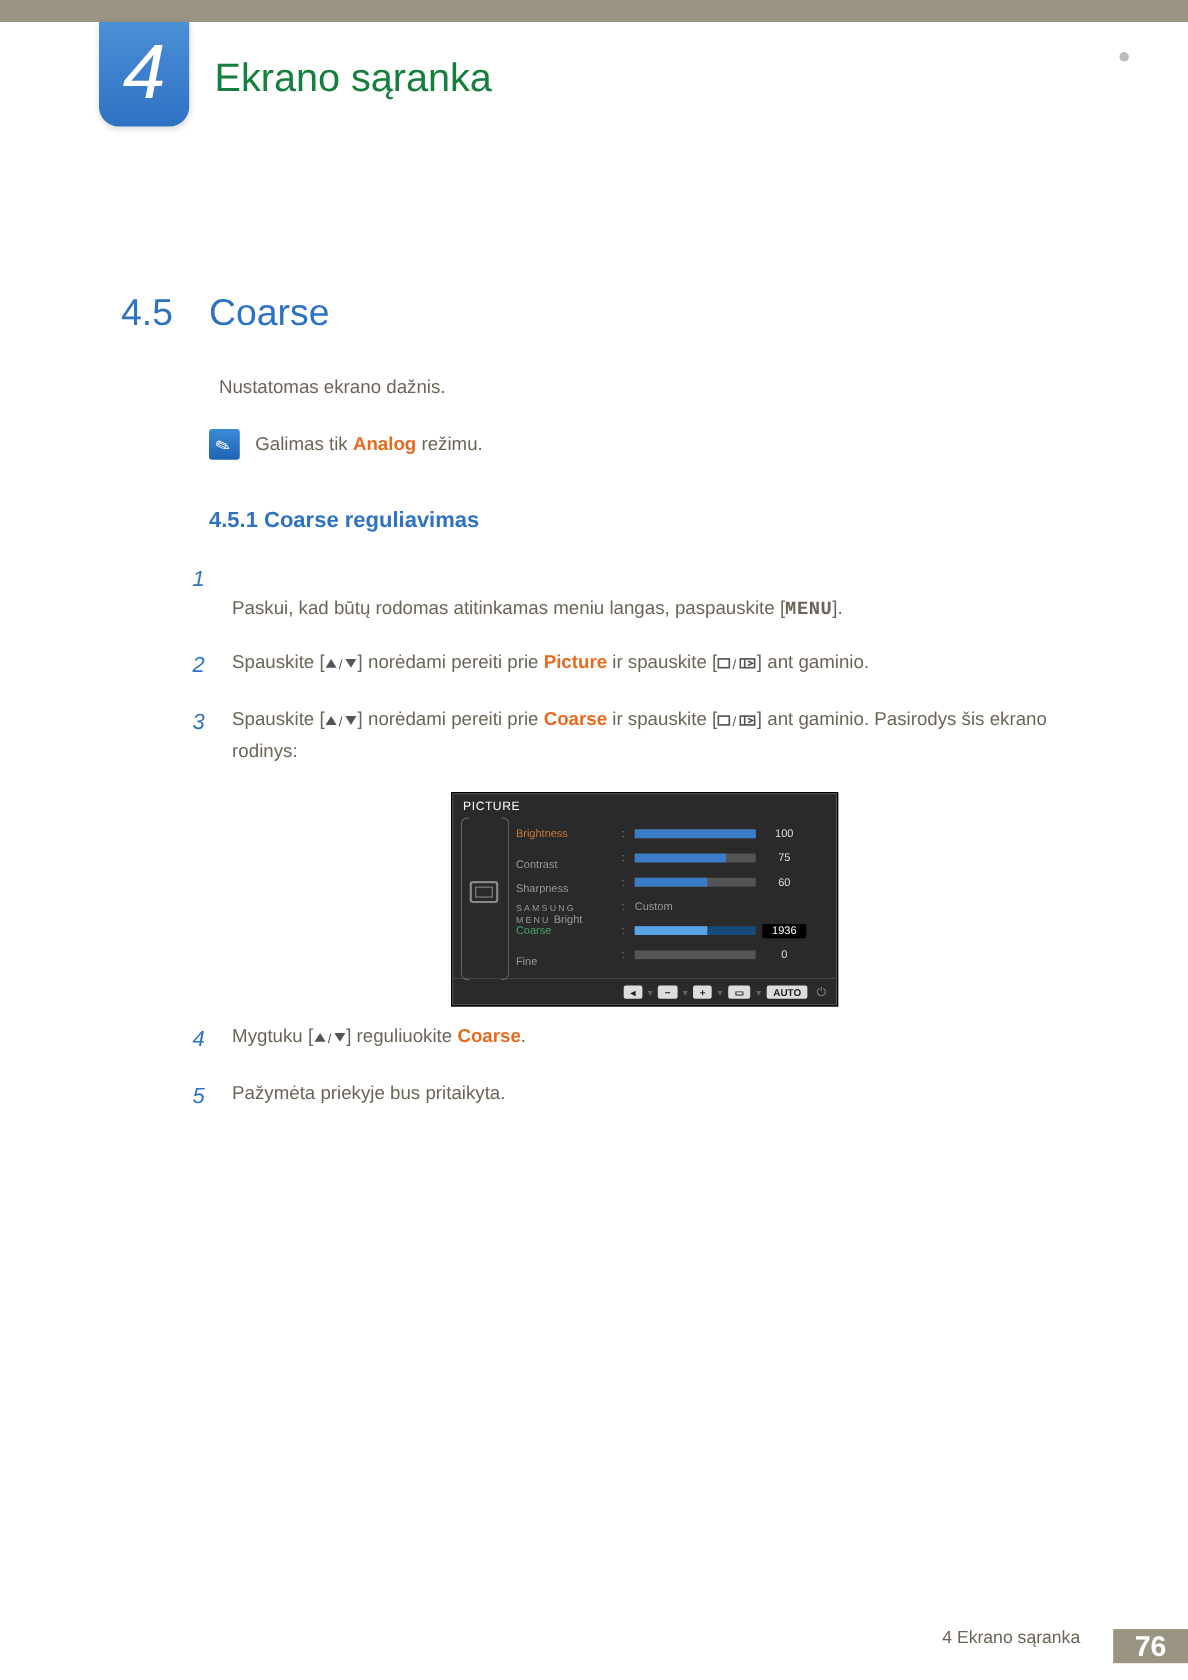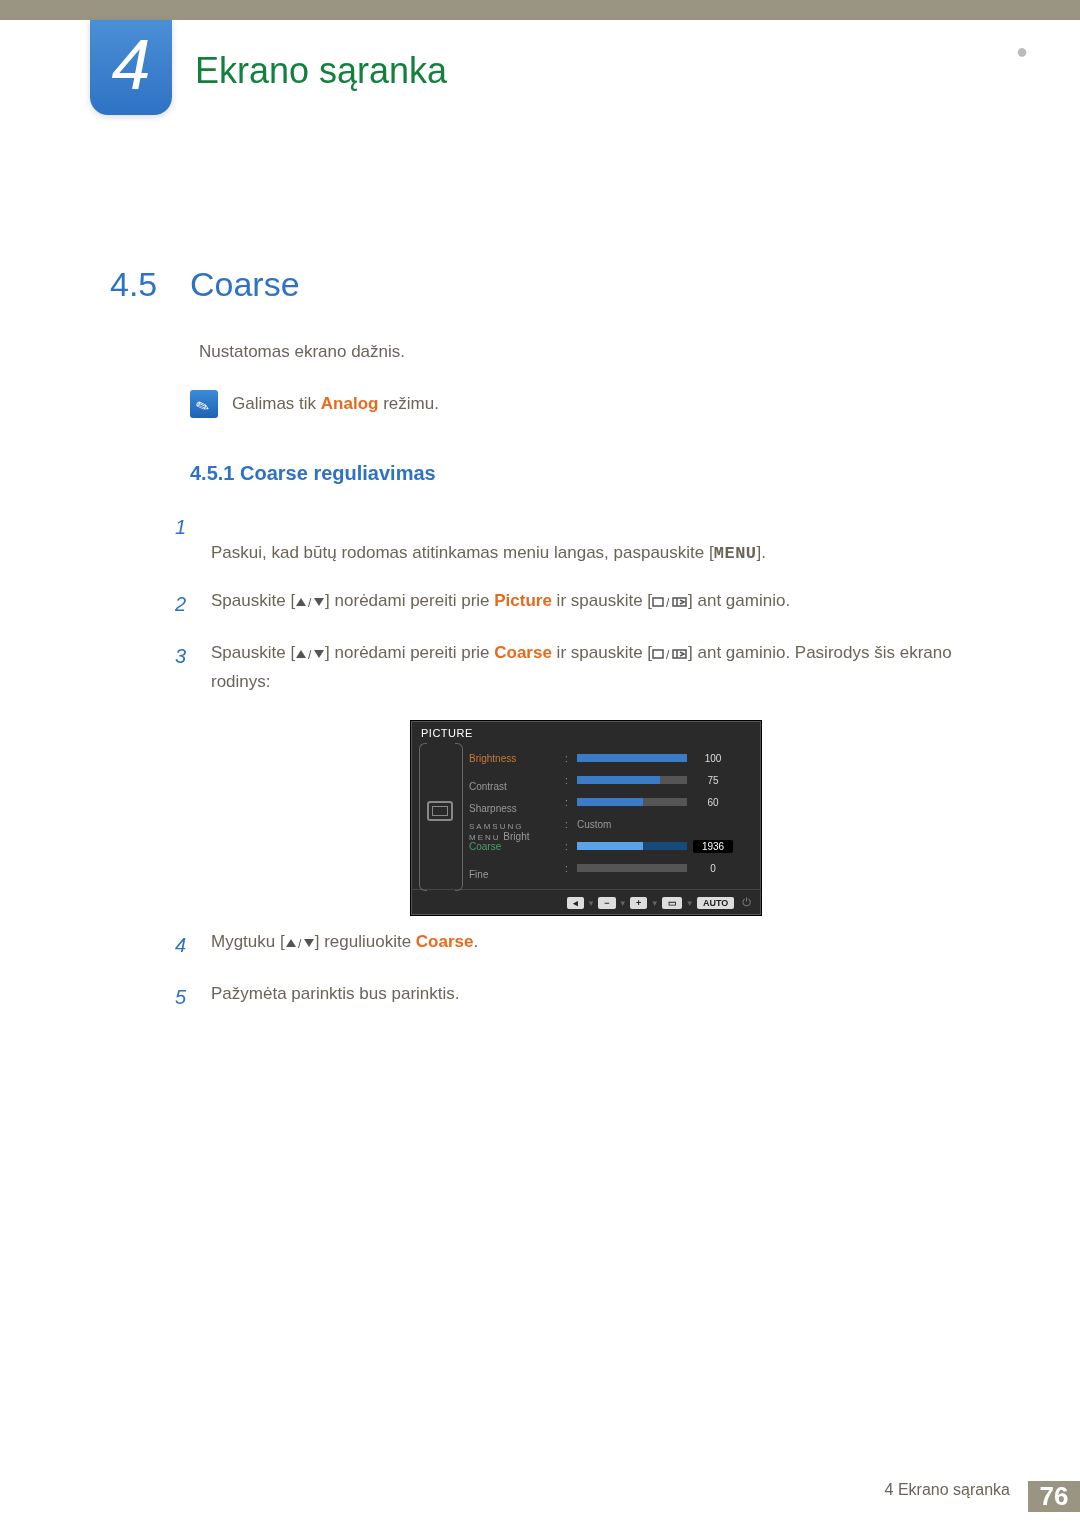--- a/index.html
+++ b/index.html
@@ -250,28 +250,29 @@
     align-items: flex-start;
   }
   .footer-text {
     color: #6b6557;
     font-size: 16px;
     display: flex;
     align-items: center;
     padding-right: 18px;
   }
   .footer-page {
-    width: 52px;
+    width: 68px;
     background: #9a9582;
     color: #fff;
     font-size: 26px;
     font-weight: 700;
     display: flex;
     align-items: center;
     justify-content: center;
+    margin-left: 12px;
   }
   .margin-dot {
     position: absolute;
     right: 52px;
     top: 40px;
     color: #bbb;
     font-size: 20px;
   }
   .samsung-magic { letter-spacing: 2px; font-size: 8px; display:inline-block; line-height:8px;}
 </style>
@@ -420,20 +421,20 @@
     <div class="step-body">
       <span>Mygtuku [</span><svg class="btn-updown" width="30" height="12">
           <polygon points="6,2 11,10 1,10" fill="#555"></polygon>
           <text x="13" y="11" font-size="12" fill="#555">/</text>
           <polygon points="24,10 29,2 19,2" fill="#555"></polygon>
         </svg><span>] reguliuokite </span><span class="hl">Coarse</span><span>.</span>
     </div>
   </div>
   <div class="step">
     <div class="step-num">5</div>
-    <div class="step-body">Pažymėta parinktis bus parinktis.</div>
+    <div class="step-body">Pažymėta priekyje bus pritaikyta.</div>
   </div>
 </div>
 
 <div class="footer">
   <div class="footer-text">4 Ekrano sąranka</div>
   <div class="footer-page">76</div>
 </div>
 
 </body></html>

